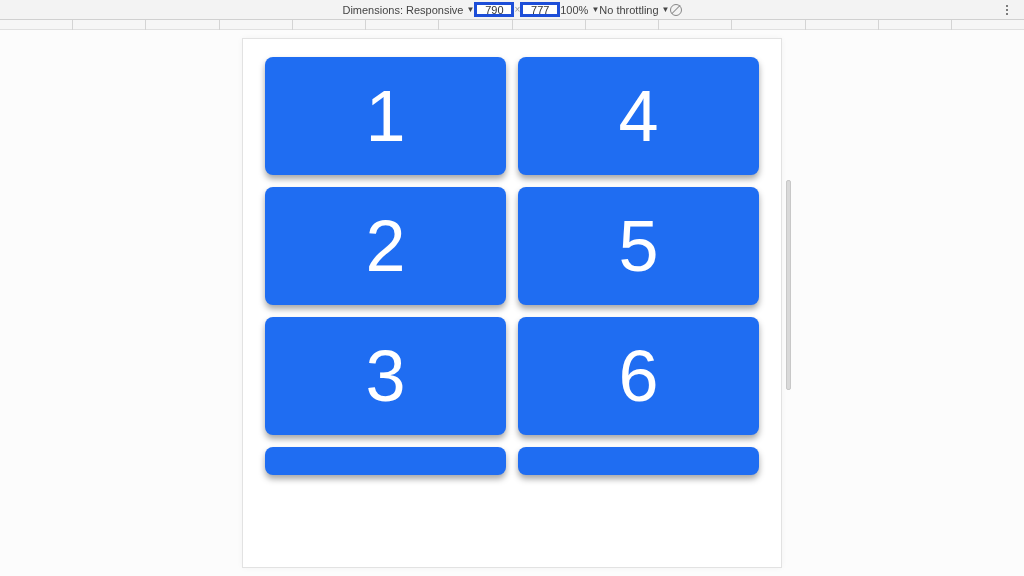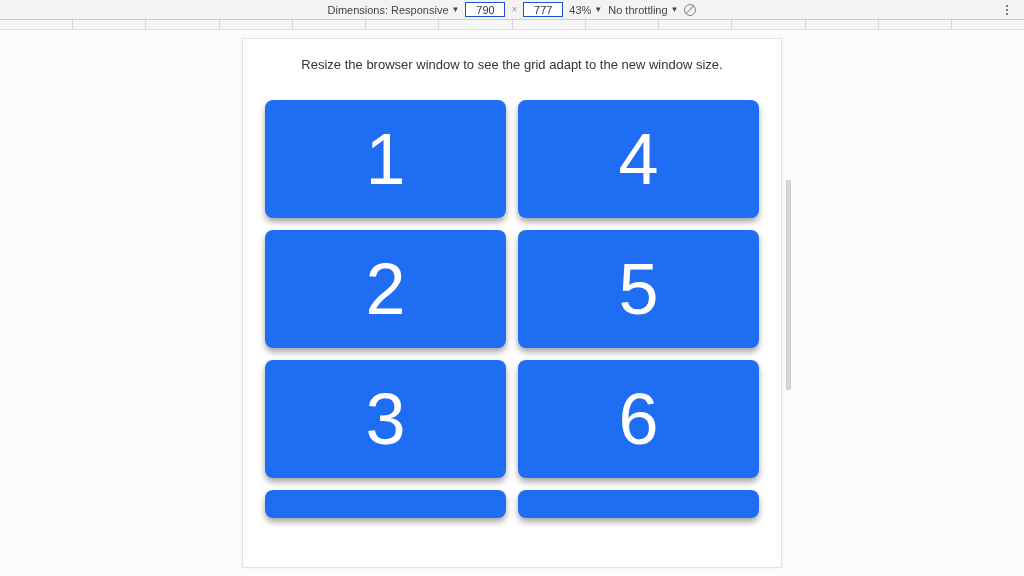--- a/index.html
+++ b/index.html
@@ -19,28 +19,27 @@
       display: flex;
       align-items: center;
       justify-content: center;
       font-size: 11px;
       color: #444;
       position: relative;
     }
     .device-toolbar .center-group {
       display: flex;
       align-items: center;
-      gap: 6px;
     }
     .device-toolbar .dim-input {
       width: 40px;
       height: 15px;
       font-size: 11px;
       text-align: center;
-      border: 1px solid #1d4ed8;
+      border: 3px solid #1d4ed8;
       background: #fff;
       color: #333;
     }
     .device-toolbar .times {
       color: #999;
       font-size: 10px;
     }
     .device-toolbar .dropdown-trigger {
       display: inline-flex;
       align-items: center;
@@ -195,21 +194,21 @@
   <div class="center-group">
     <span class="dropdown-trigger">
       <span>Dimensions:</span>
       <span>Responsive</span>
       <span class="caret">▼</span>
     </span>
     <input class="dim-input" value="790" style="">
     <span class="times">×</span>
     <input class="dim-input" value="777" style="">
     <span class="dropdown-trigger">
-      <span>43%</span>
+      <span>100%</span>
       <span class="caret">▼</span>
     </span>
     <span class="dropdown-trigger">
       <span>No throttling</span>
       <span class="caret">▼</span>
     </span>
     <span class="no-throttle-icon"></span>
   </div>
   <div class="kebab">
     <span></span>
@@ -232,21 +231,20 @@
       <div class="tick"></div>
       <div class="tick"></div>
       <div class="tick"></div>
     <div class="tick"></div>
   </div>
 </div>
 
 <div class="viewport-area">
   <div class="device-frame">
     <div class="page">
-      <p class="subtitle">Resize the browser window to see the grid adapt to the new window size.</p>
       <div class="grid">
         <div class="column">
           <div class="tile">1</div>
           <div class="tile">2</div>
           <div class="tile">3</div>
           <div class="tile peek"></div>
         </div>
         <div class="column">
           <div class="tile">4</div>
           <div class="tile">5</div>

